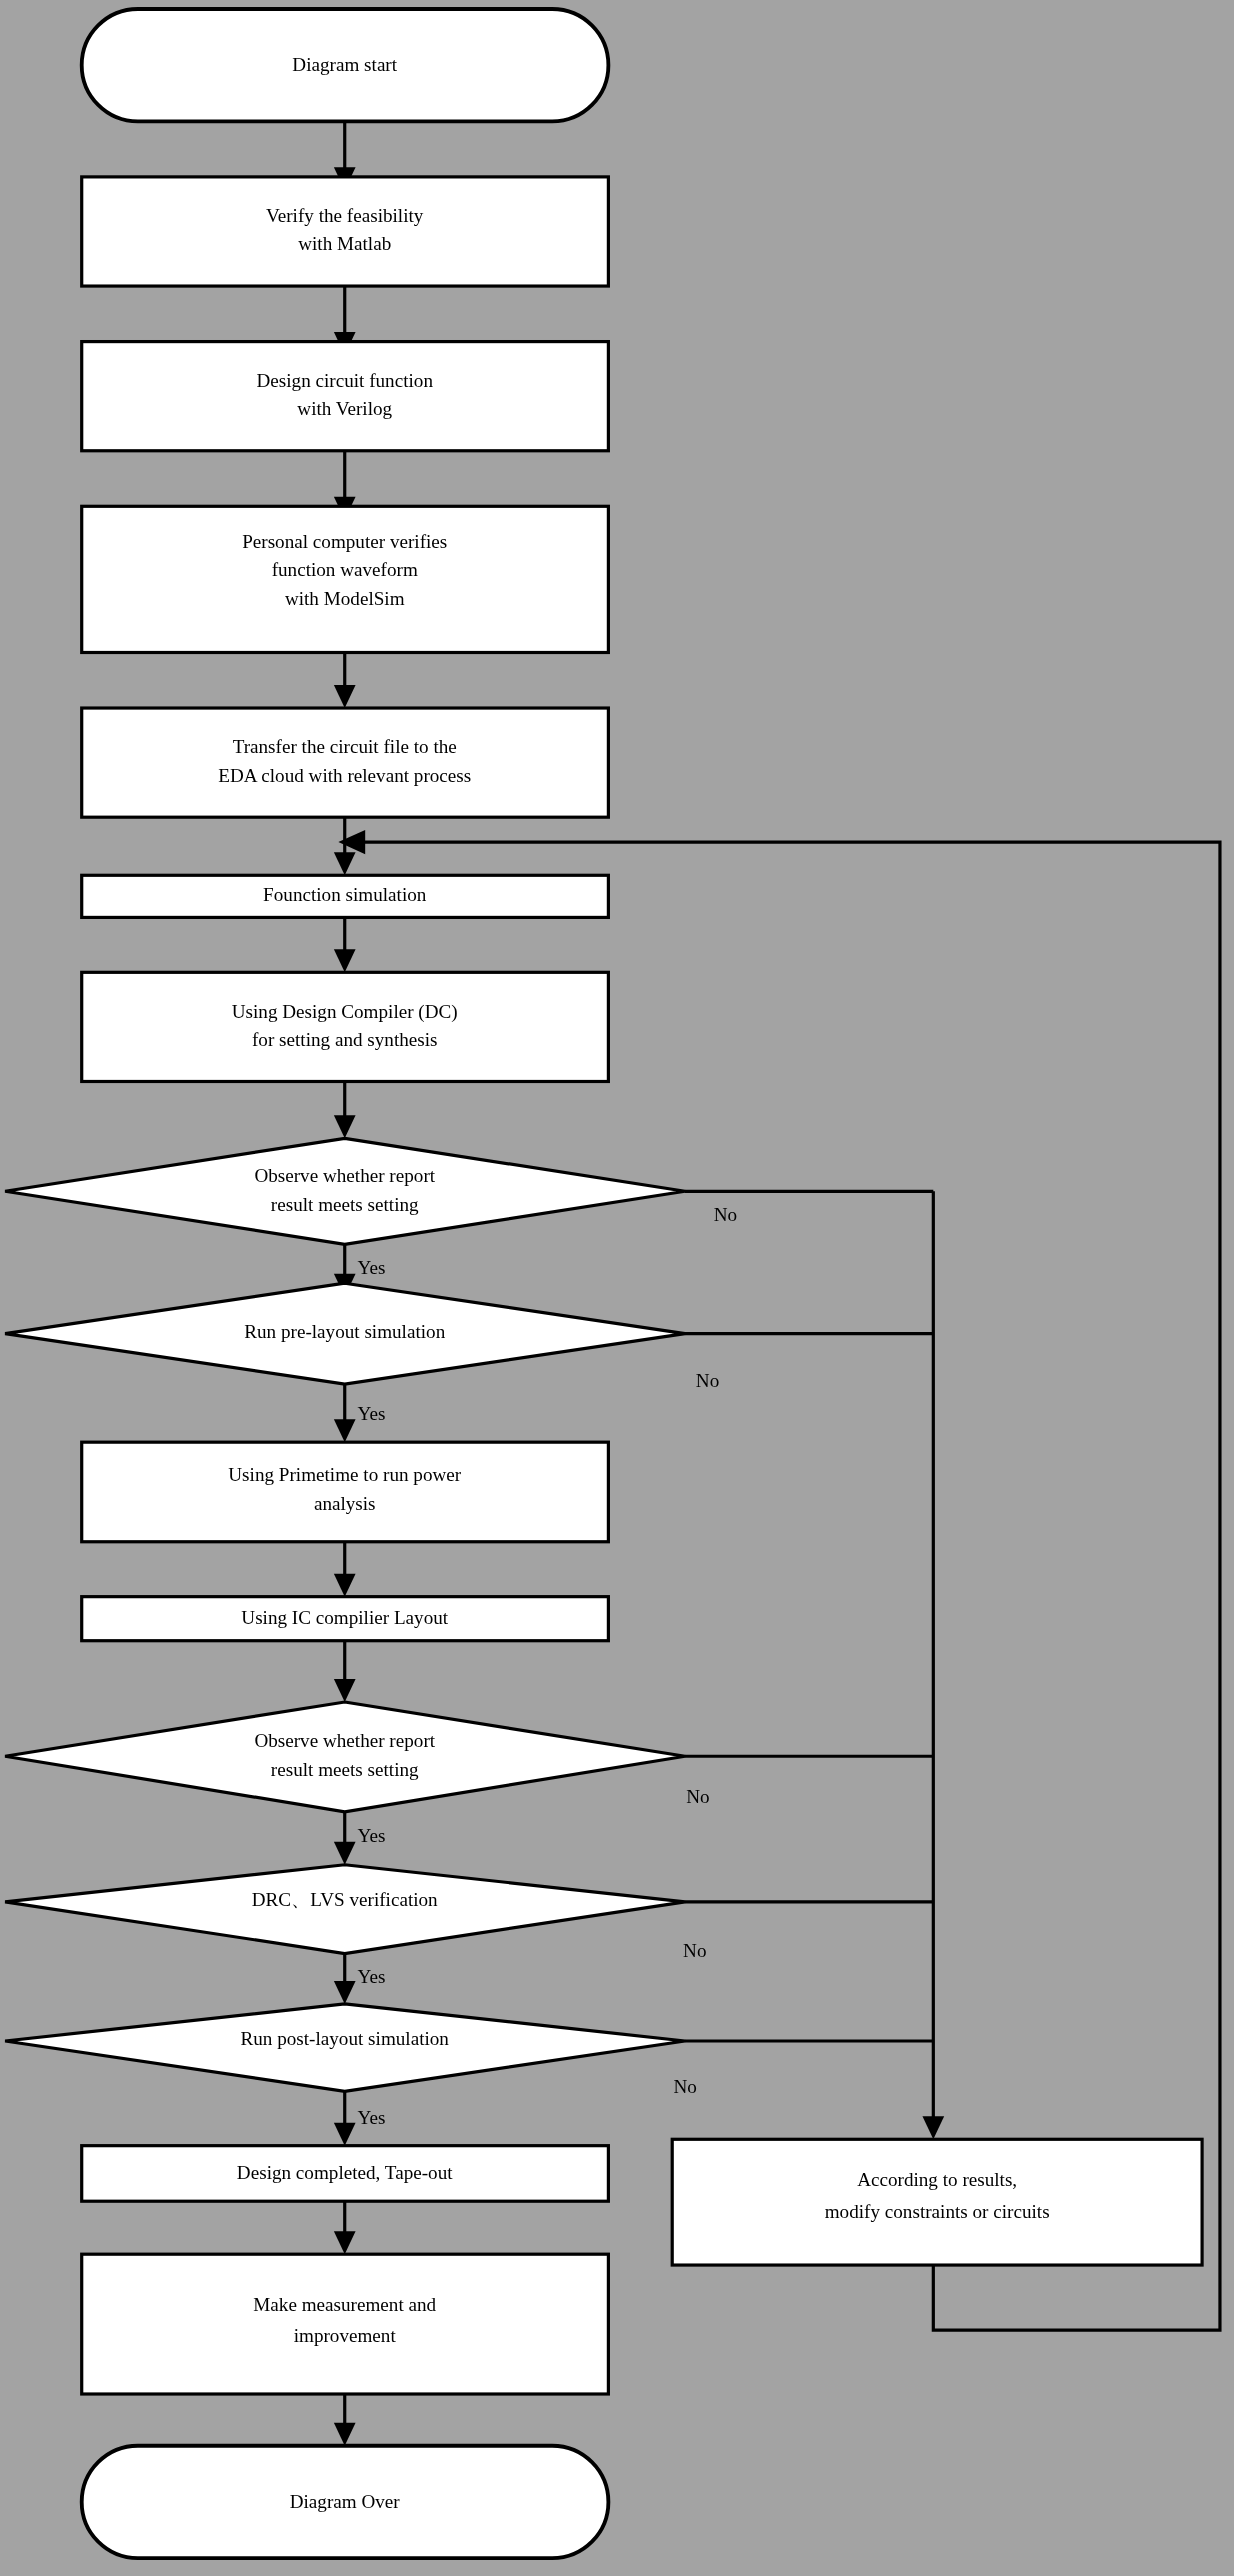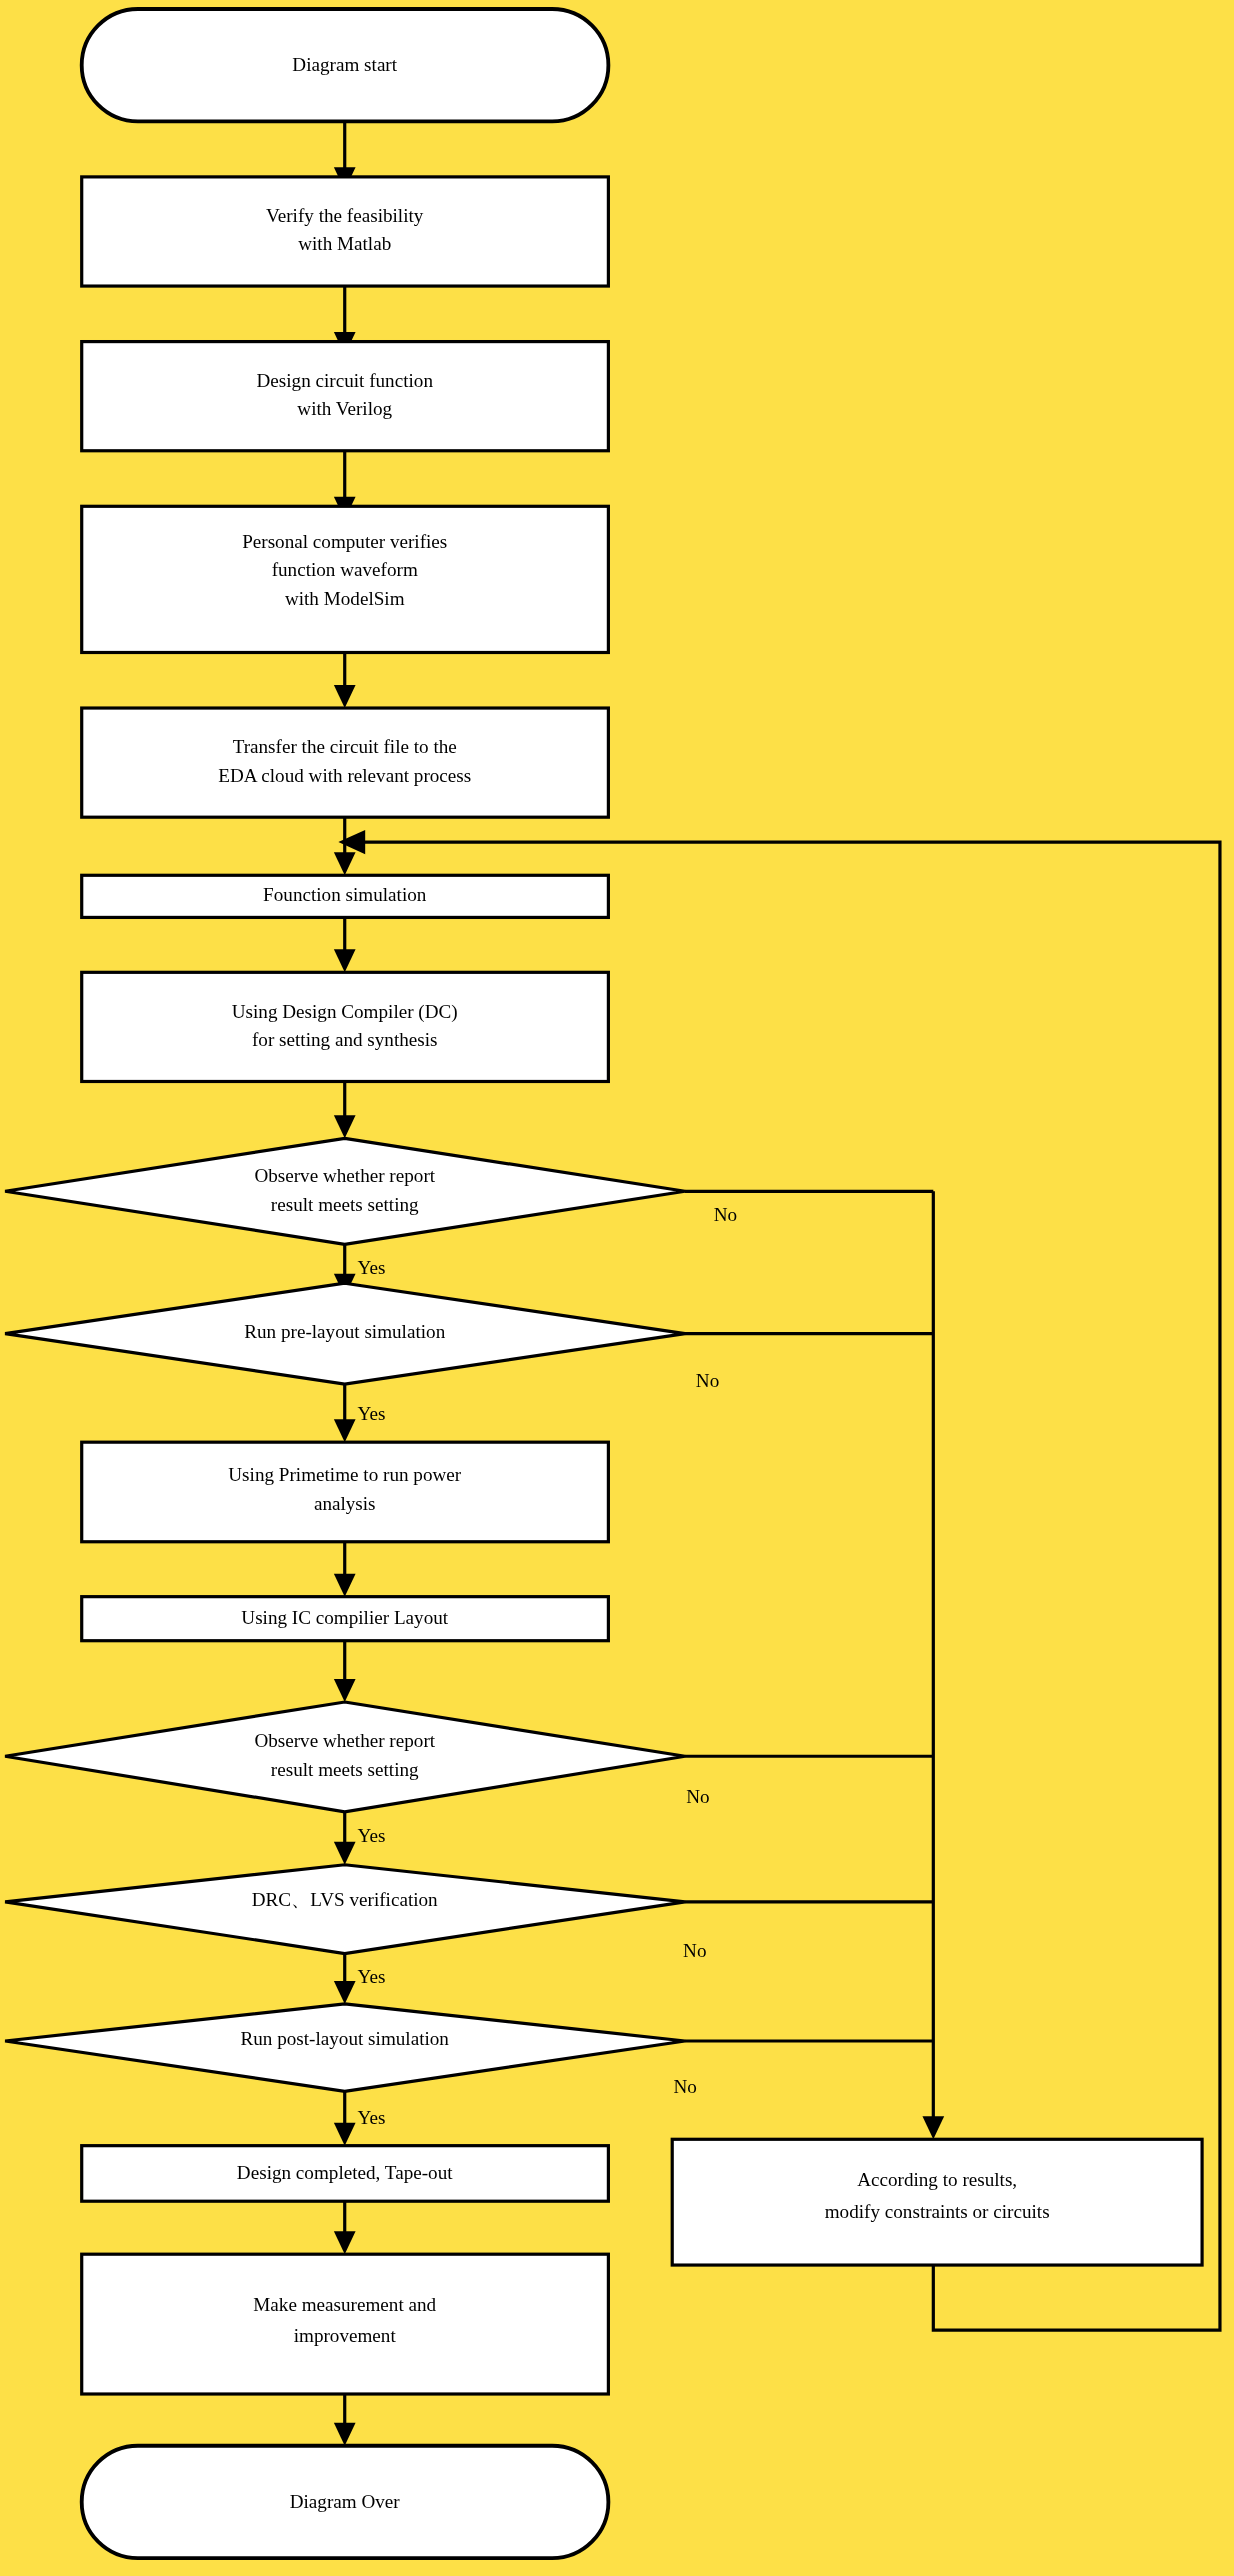--- a/index.html
+++ b/index.html
@@ -1,17 +1,17 @@
 <!DOCTYPE html>
 <html style="font-size:10.2px"><head>
 <meta charset="utf-8">
 <style>
   html,body{margin:0;padding:0;background:#ffffff;}
   body{font-family:"Liberation Serif", serif;}
-  #stage{position:relative;width:1234px;height:2576px;background:#fde047;overflow:hidden;}
+  #stage{position:relative;width:1234px;height:2576px;background:#a3a3a3;overflow:hidden;}
   svg{display:block;width:1234px;height:2576px;}
   .shape{fill:#ffffff;stroke:#000000;stroke-width:5;}
   .shape-round{fill:#ffffff;stroke:#000000;stroke-width:6;}
   .conn{stroke:#000000;stroke-width:5;fill:none;}
   .arrowhead{fill:#000000;stroke:none;}
   .lbl{font-family:"Liberation Serif", serif;font-size:30px;fill:#000000;text-anchor:middle;dominant-baseline:middle;}
   .lbl-node{font-size:30px;}
   .lbl-yn{font-family:"Liberation Serif", serif;font-size:30px;fill:#000000;text-anchor:start;dominant-baseline:middle;}
 </style>
 </head>

